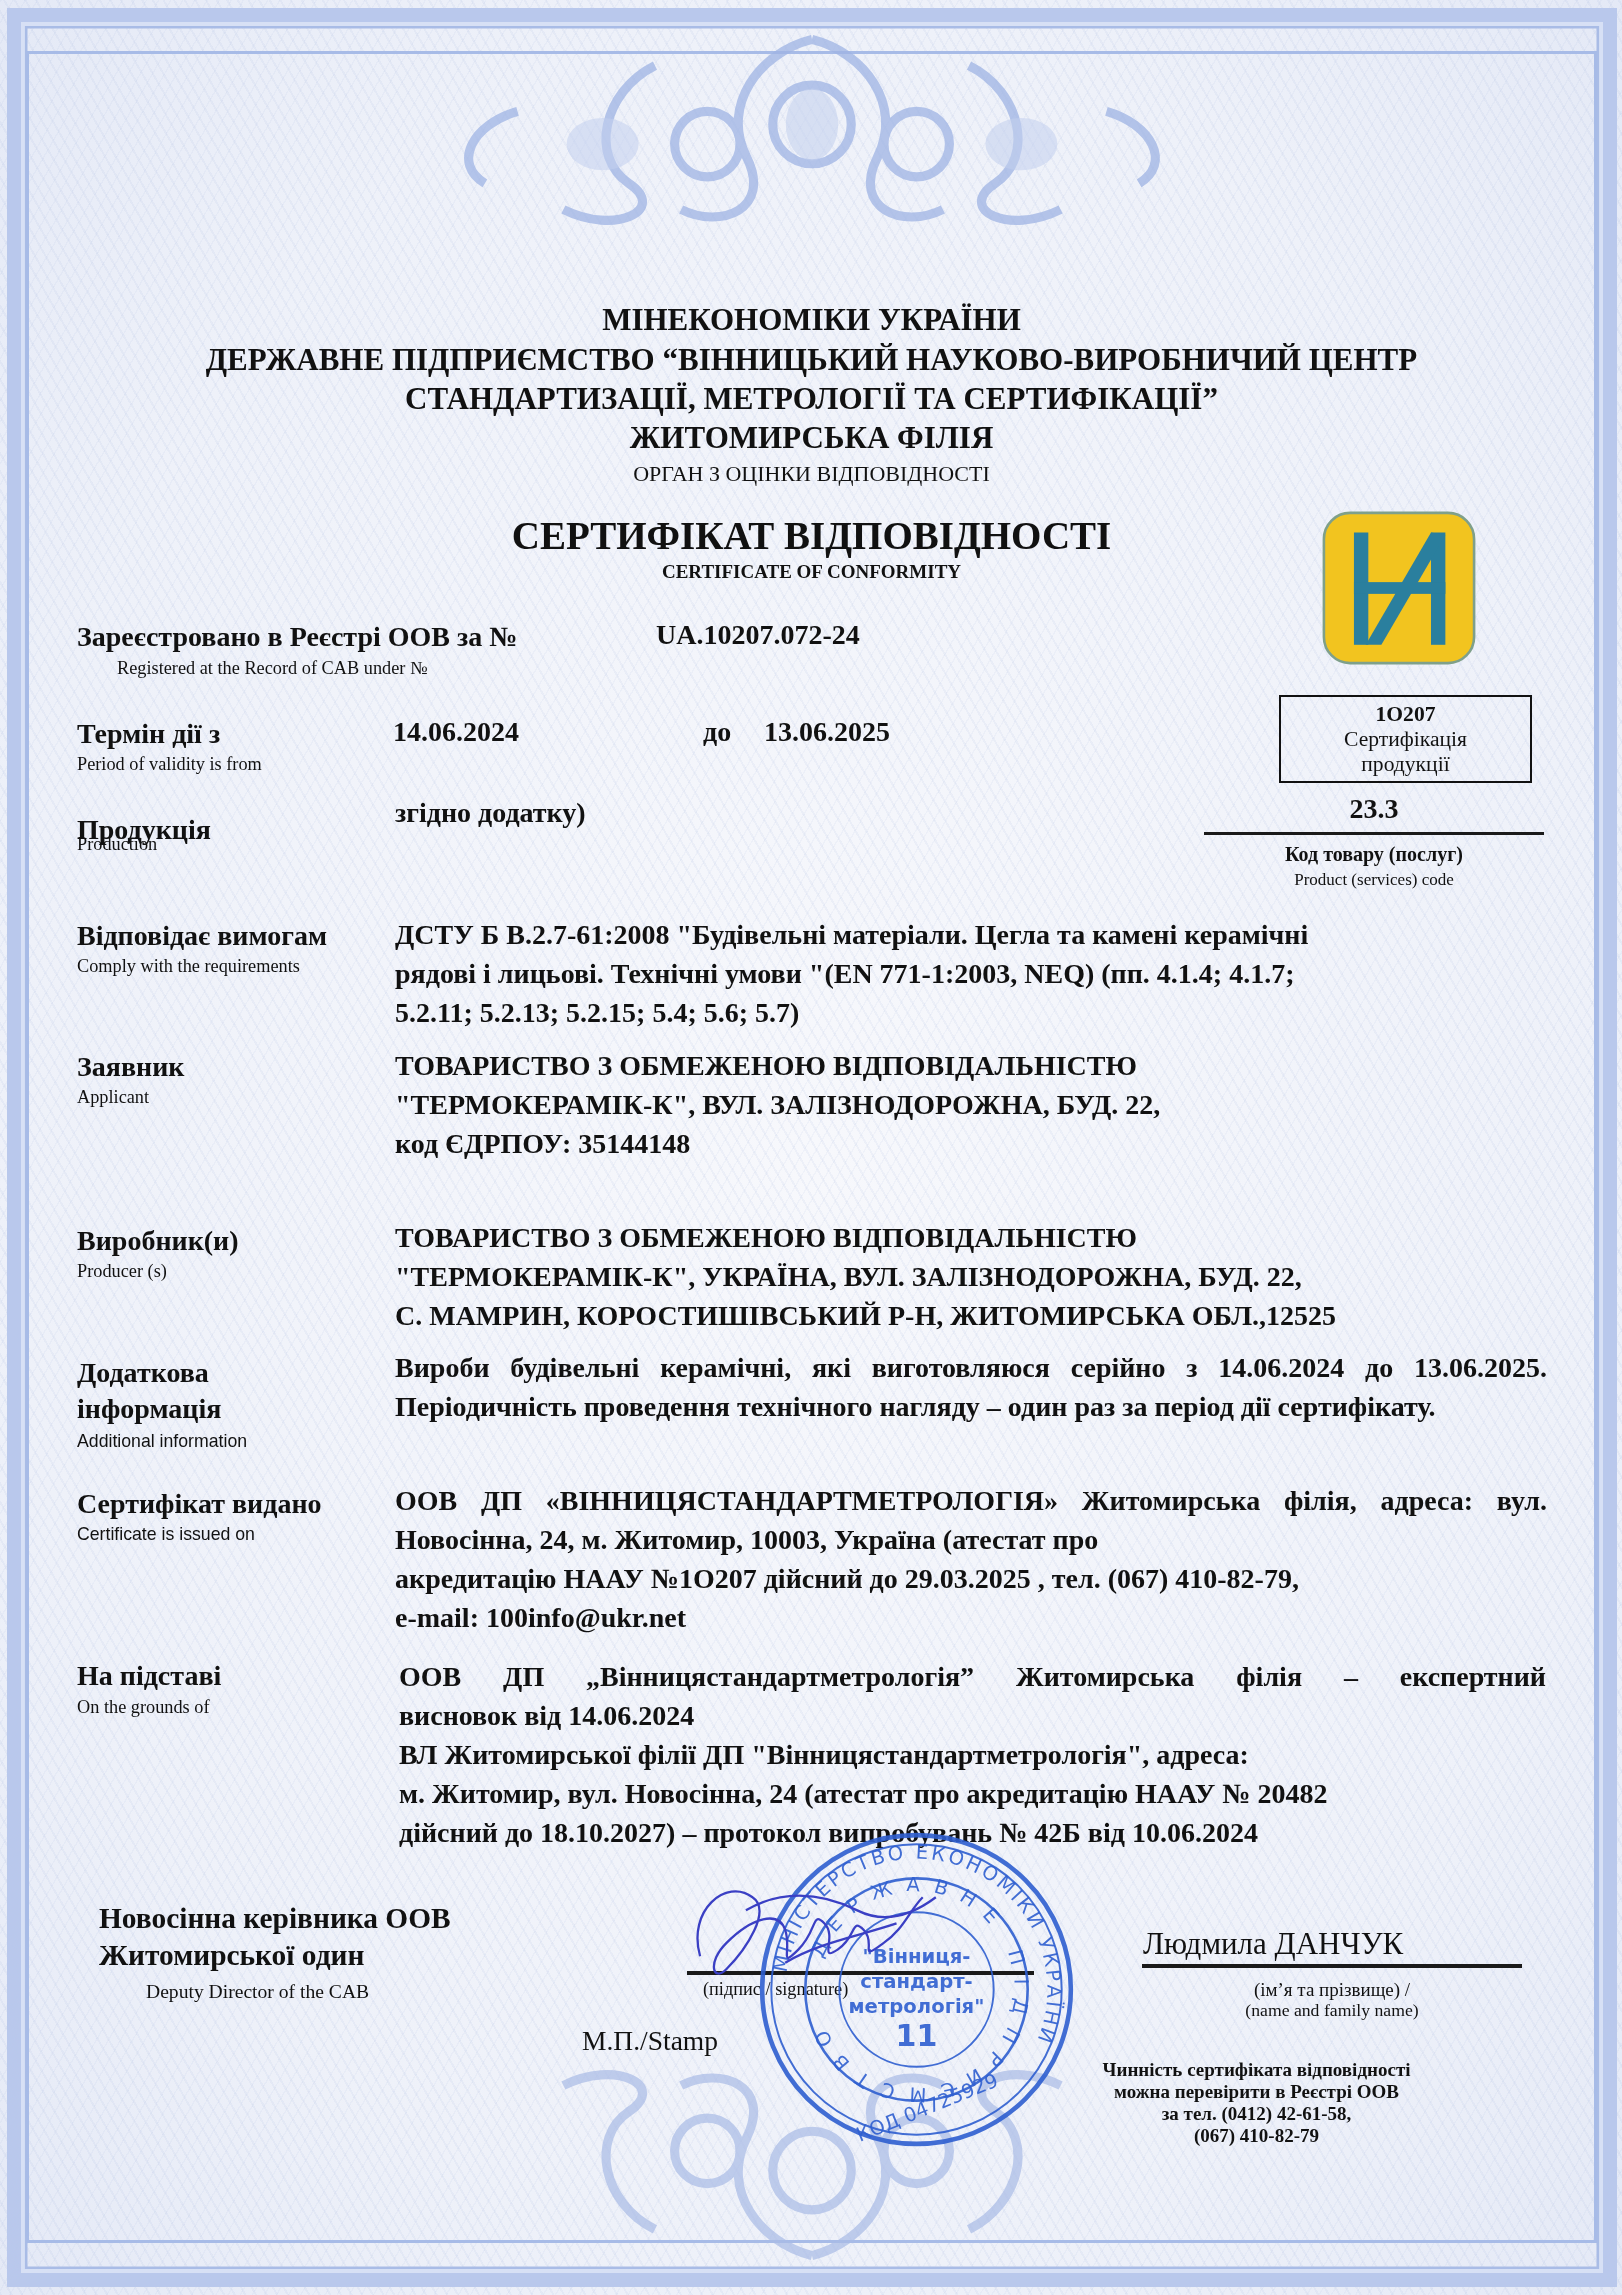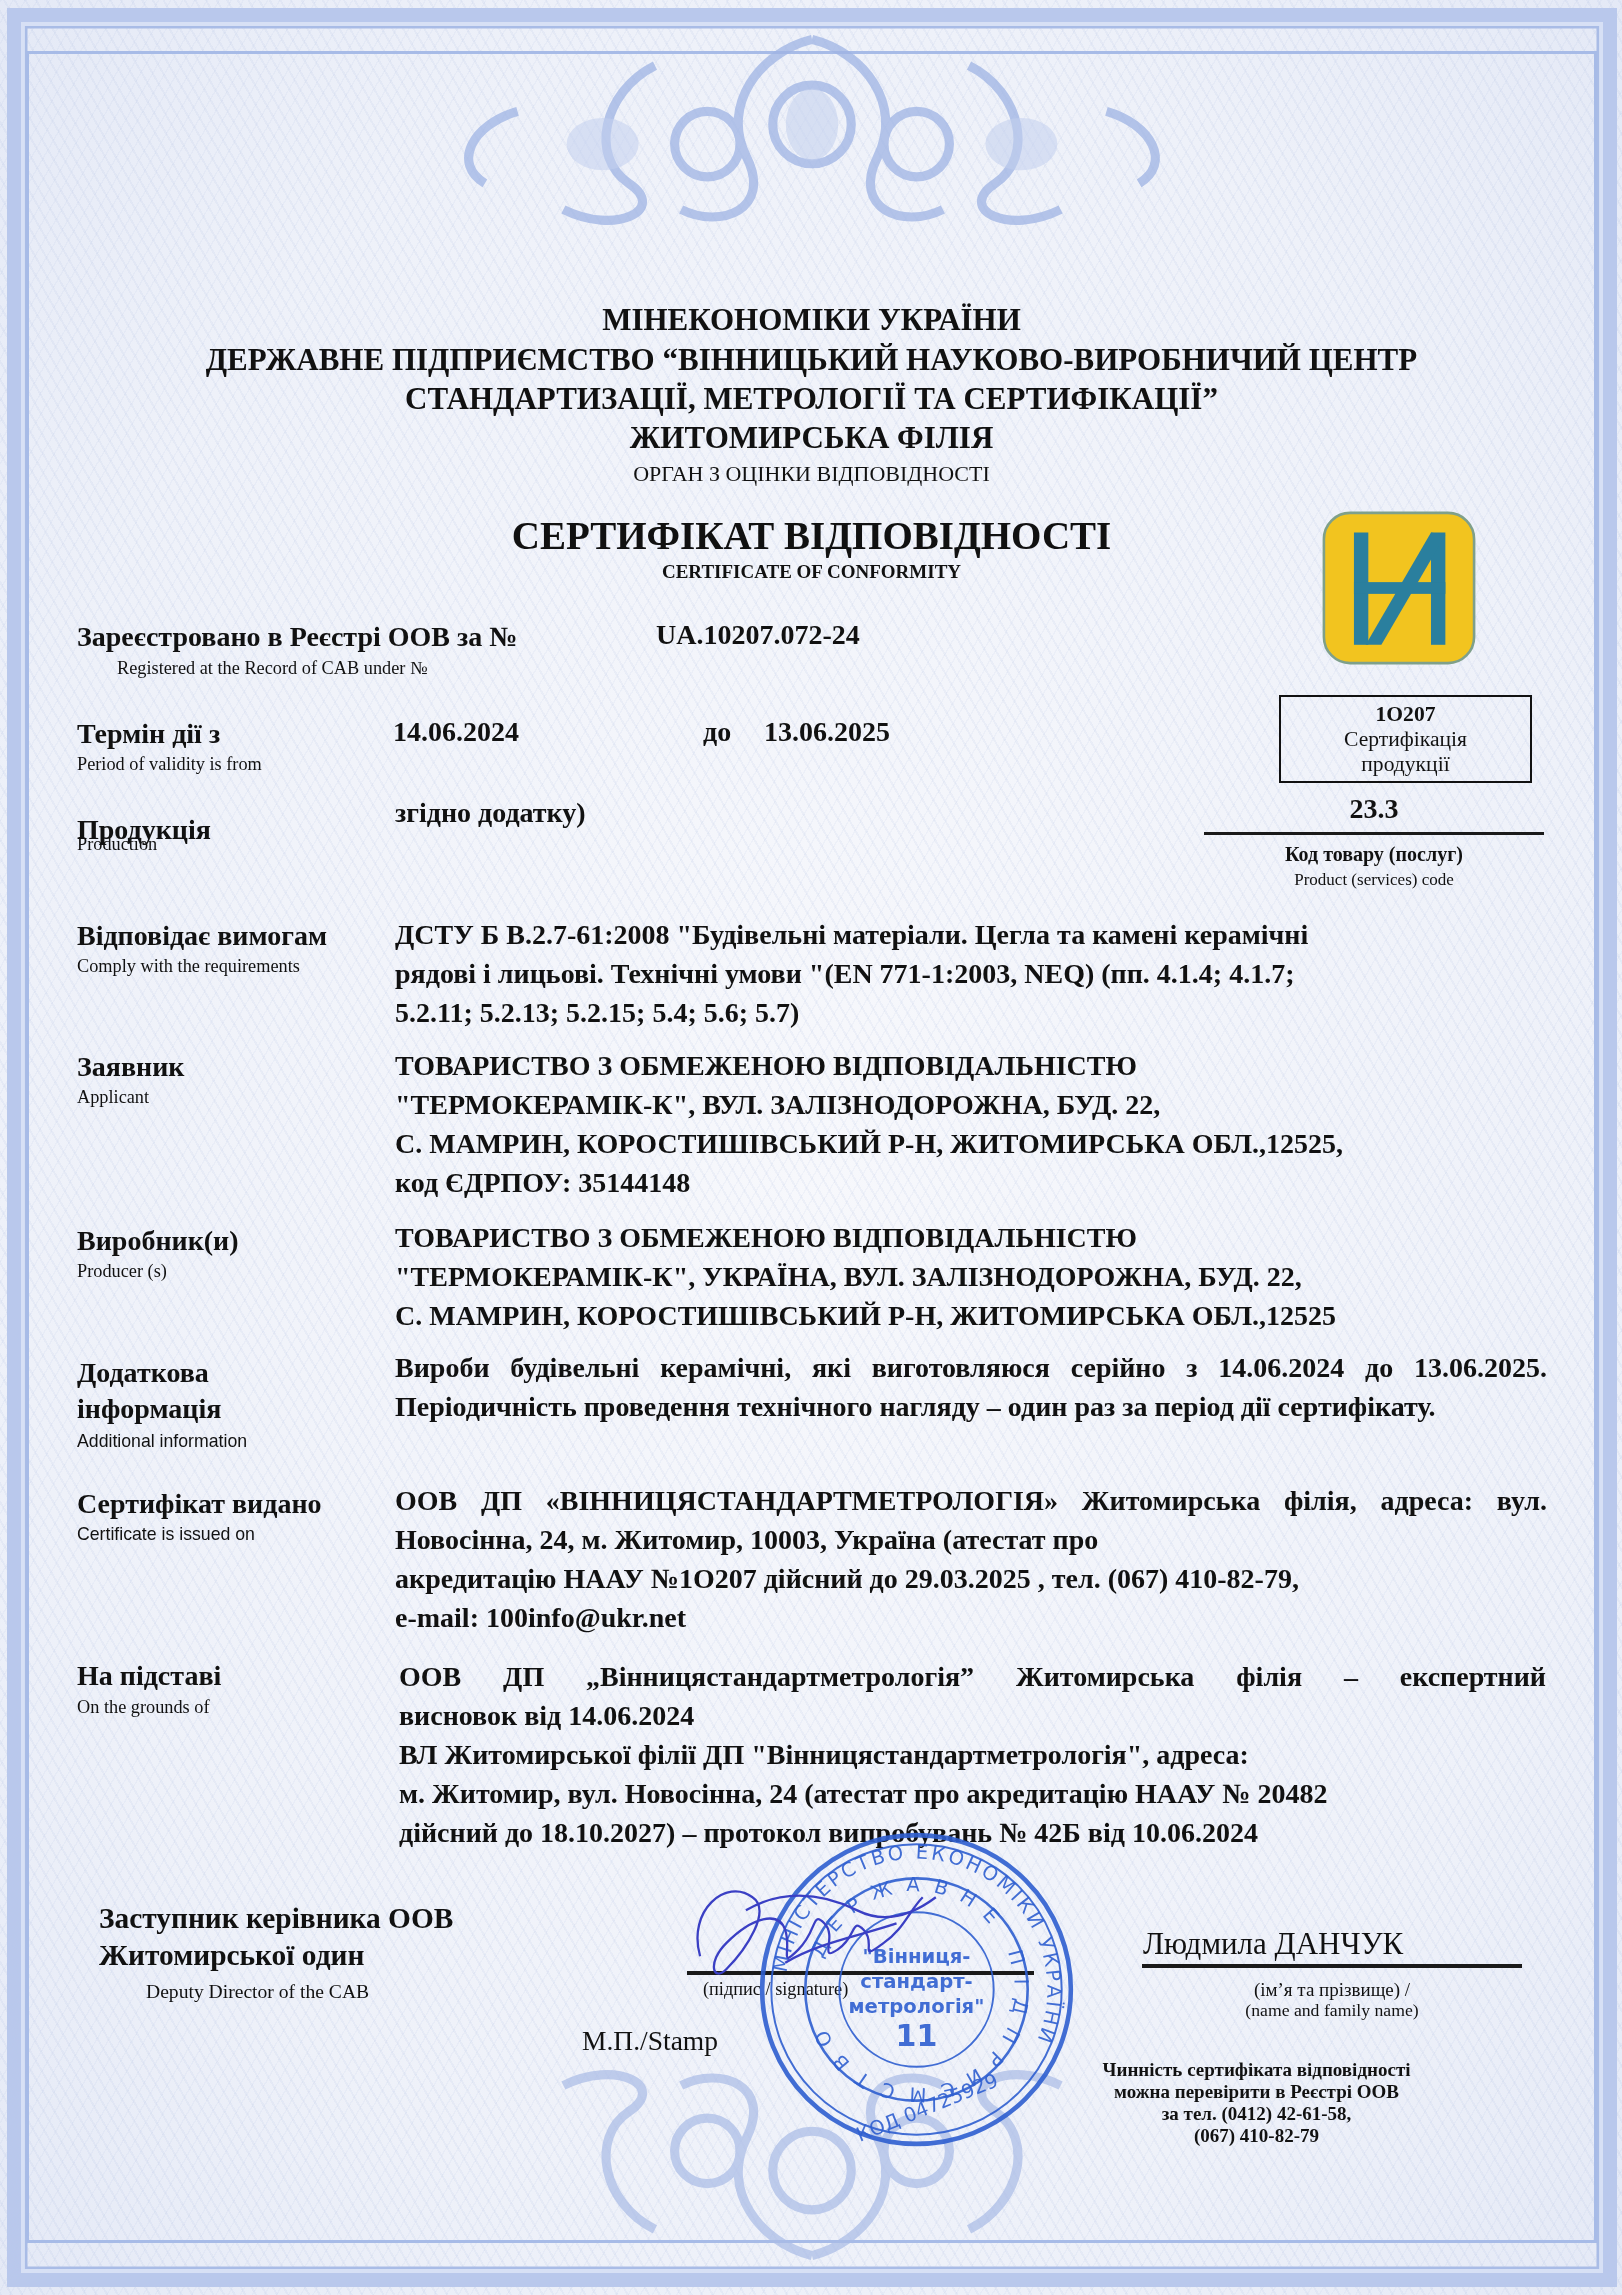--- a/index.html
+++ b/index.html
@@ -150,21 +150,20 @@
   <div class="val">ДСТУ Б В.2.7-61:2008 "Будівельні матеріали. Цегла та камені керамічні</div>
   <div class="val">рядові і лицьові. Технічні умови "(EN 771-1:2003, NEQ) (пп. 4.1.4; 4.1.7;</div>
   <div class="val">5.2.11; 5.2.13; 5.2.15; 5.4; 5.6; 5.7)</div>
 </div>
 
 <div class="abs lbl" style="left:77px;top:1050px;">Заявник</div>
 <div class="abs lbl-en" style="left:77px;top:1086px;">Applicant</div>
 <div class="abs" style="left:395px;top:1046px;width:1165px;">
   <div class="val">ТОВАРИСТВО  З ОБМЕЖЕНОЮ ВІДПОВІДАЛЬНІСТЮ</div>
   <div class="val">"ТЕРМОКЕРАМІК-К", ВУЛ. ЗАЛІЗНОДОРОЖНА, БУД. 22,</div>
-  <div class="val">С. МАМРИН, КОРОСТИШІВСЬКИЙ Р-Н, ЖИТОМИРСЬКА ОБЛ.,12525,</div>
   <div class="val">код ЄДРПОУ: 35144148</div>
 </div>
 
 <div class="abs lbl" style="left:77px;top:1224px;">Виробник(и)</div>
 <div class="abs lbl-en" style="left:77px;top:1260px;">Producer (s)</div>
 <div class="abs" style="left:395px;top:1218px;width:1165px;">
   <div class="val">ТОВАРИСТВО  З ОБМЕЖЕНОЮ ВІДПОВІДАЛЬНІСТЮ</div>
   <div class="val">"ТЕРМОКЕРАМІК-К", УКРАЇНА, ВУЛ. ЗАЛІЗНОДОРОЖНА, БУД. 22,</div>
   <div class="val">С. МАМРИН, КОРОСТИШІВСЬКИЙ Р-Н, ЖИТОМИРСЬКА ОБЛ.,12525</div>
 </div>
@@ -185,21 +184,21 @@
 <div class="abs lbl" style="left:77px;top:1659px;">На підставі</div>
 <div class="abs lbl-en" style="left:77px;top:1696px;">On the grounds of</div>
 <div class="abs" style="left:399px;top:1657px;width:1147px;">
   <div class="val just" style="text-align-last:justify;">ООВ  ДП  „Вінницястандартметрологія”  Житомирська  філія  –  експертний</div>
   <div class="val">висновок від 14.06.2024</div>
   <div class="val">ВЛ Житомирської філії ДП "Вінницястандартметрологія", адреса:</div>
   <div class="val">м. Житомир, вул. Новосінна, 24 (атестат про акредитацію НААУ № 20482</div>
   <div class="val">дійсний до 18.10.2027) – протокол випробувань № 42Б  від  10.06.2024</div>
 </div>
 
-<div class="abs lbl" style="left:99px;top:1901px;font-size:29.4px;">Заступник керівника ООВ</div>
+<div class="abs lbl" style="left:99px;top:1901px;font-size:29.4px;">Новосінна керівника ООВ</div>
 <div class="abs lbl" style="left:99px;top:1938px;font-size:29.4px;">Житомирської один</div>
 <div class="abs" style="left:146px;top:1981px;font-size:19.6px;">Deputy Director of the CAB</div>
 
 <div class="abs rule" style="left:687px;top:1971px;width:347px;height:3.9px;"></div>
 <div class="abs" style="left:703px;top:1979px;font-size:18.3px;">(підпис / signature)</div>
 <div class="abs" style="left:582px;top:2025px;font-size:27.5px;">М.П./Stamp</div>
 
 <svg class="abs stamp" viewBox="0 0 500 500">
   <defs>
     <path id="ringOuter" d="M250,250 m-200,0 a200,200 0 1,1 400,0 a200,200 0 1,1 -400,0"></path>

